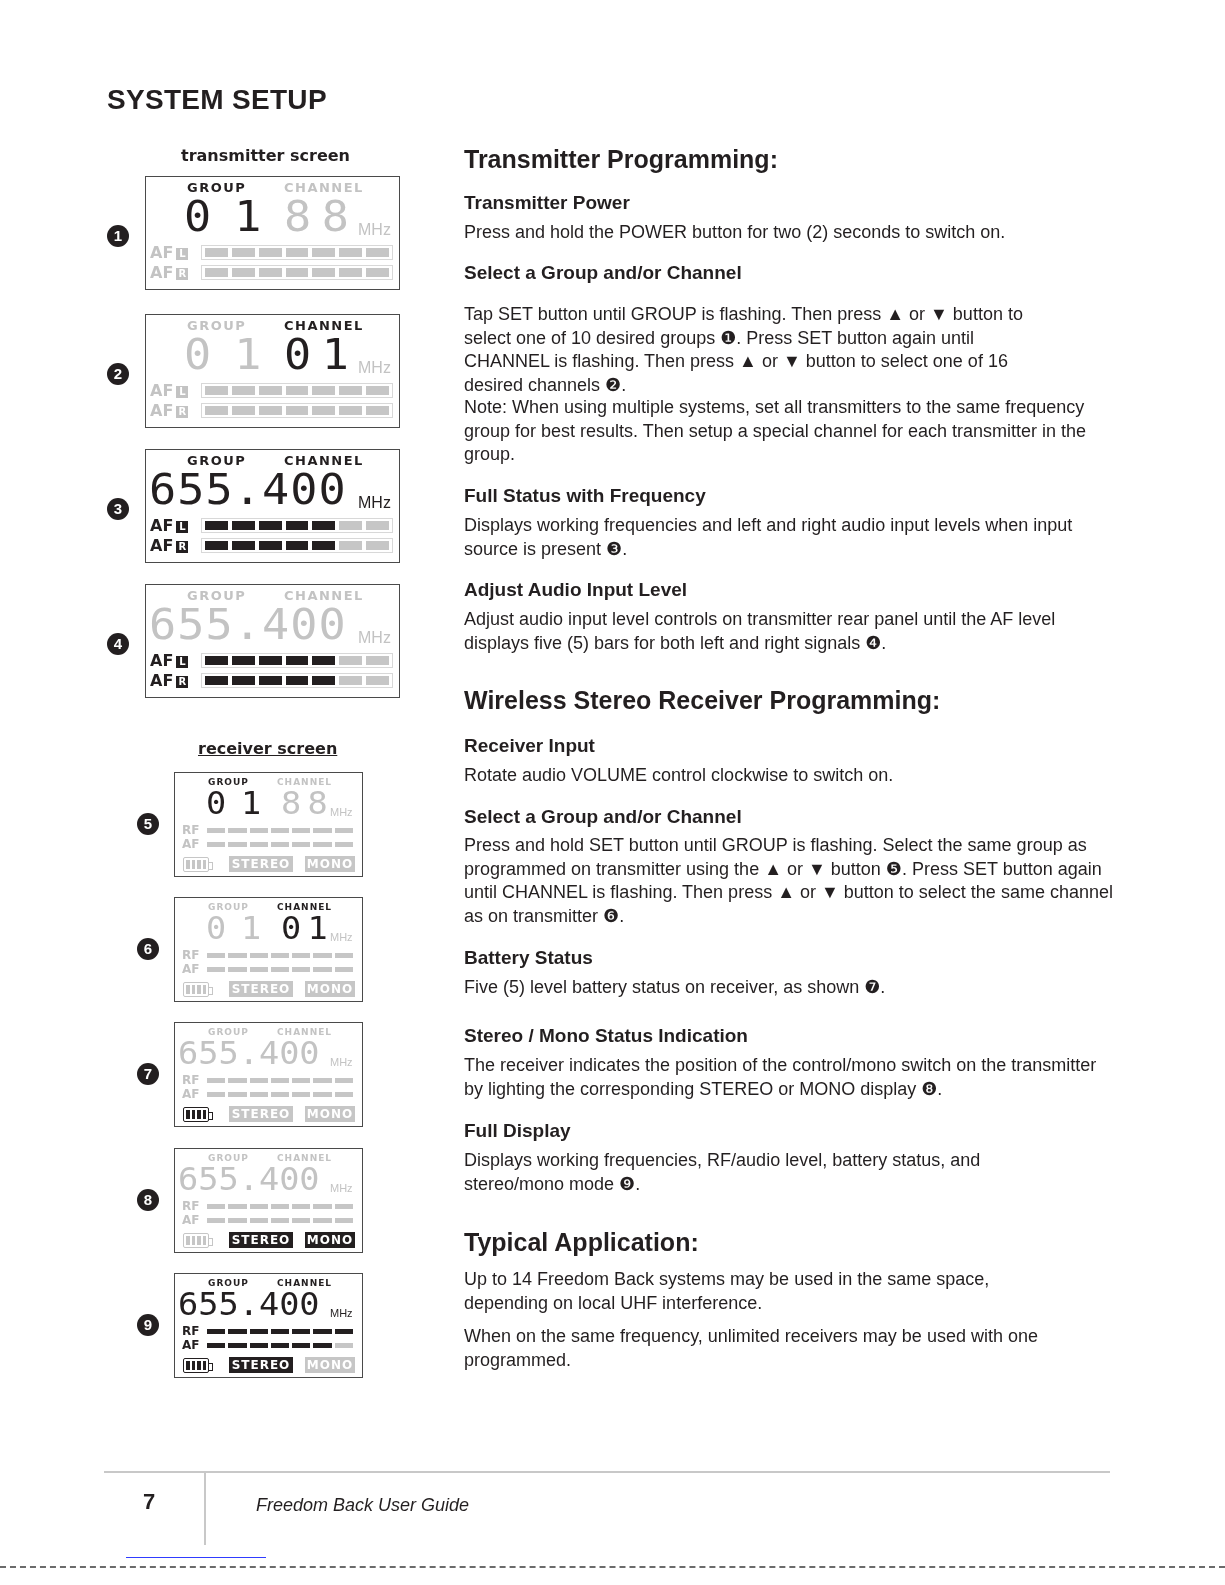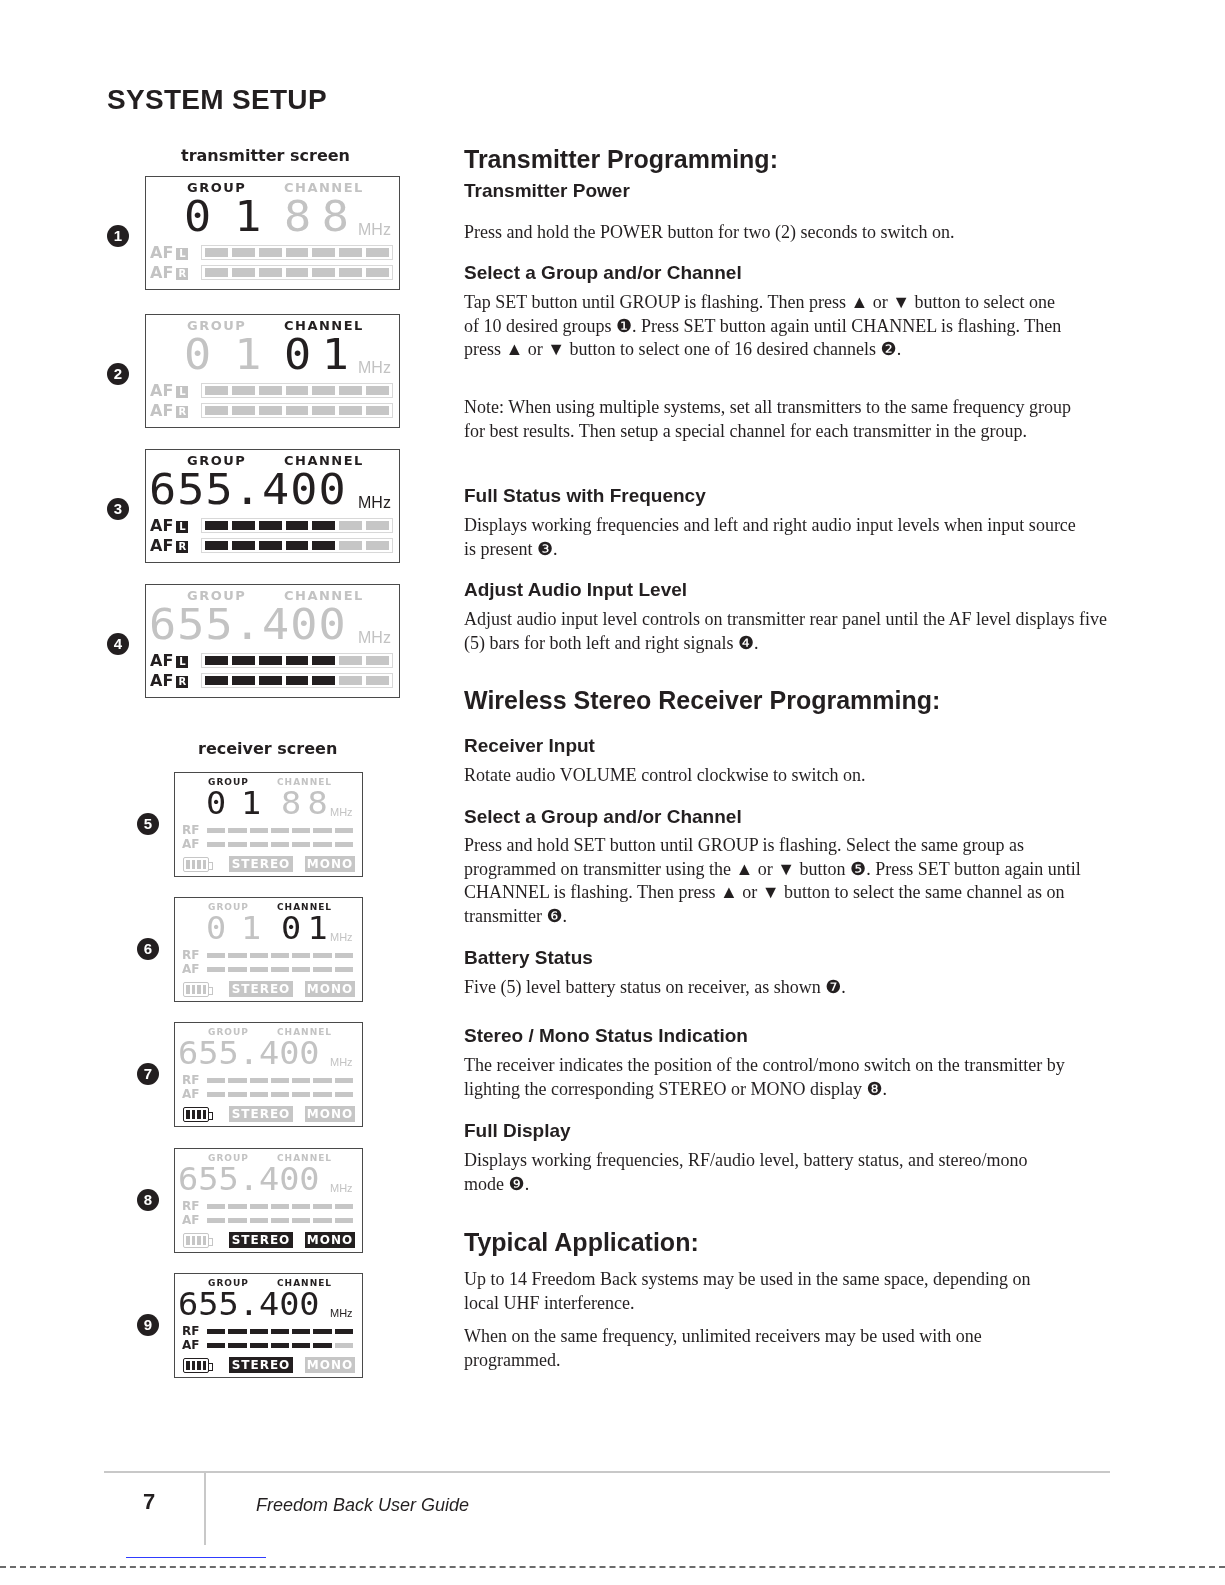--- a/index.html
+++ b/index.html
@@ -22,35 +22,35 @@
   .battery { position:absolute; display:flex; gap:2px; box-sizing:border-box; border:1.5px solid #c6c6c6; border-radius:2px; padding:2px; }
   .battery.lit { border-color:#231f20; }
   .battery .b { width:4px; background:#c6c6c6; }
   .battery.lit .b { background:#231f20; }
   .battery .nub { position:absolute; right:-5px; top:4px; width:3px; height:6px; border:1.5px solid #c6c6c6; border-left:none; }
   .battery.lit .nub { border-color:#231f20; }
   .tag { position:absolute; font-family:"DejaVu Sans", sans-serif; font-weight:bold; font-size:12px; letter-spacing:1px; color:#fff; background:#c6c6c6; text-align:center; line-height:16px; height:16px; }
   .tag.lit { background:#231f20; }
   .h2 { position:absolute; left:464px; font-size:25px; font-weight:bold; margin:0; }
   .h3 { position:absolute; left:464px; font-size:19px; font-weight:bold; margin:0; }
-  .p { position:absolute; left:464px; font-size:18px; line-height:23.5px; margin:0; width:650px;font-family:Liberation Serif, serif; }
+  .p { position:absolute; left:464px; font-size:18px; line-height:23.5px; margin:0; width:650px; }
   .footer-rule { position:absolute; left:104px; top:1471px; width:1006px; height:2px; background:#c8c8c8; }
   .footer-vrule { position:absolute; left:204px; top:1473px; width:2px; height:72px; background:#c8c8c8; }
   .page-num { position:absolute; left:143px; top:1489px; font-size:22px; font-weight:bold; }
   .footer-title { position:absolute; left:256px; top:1495px; font-size:18px; font-style:italic; }
   .blue-line { position:absolute; left:126px; top:1557px; width:140px; height:1px; background:#2f3cff; }
   .dash-line { position:absolute; left:0; top:1566px; width:1225px; height:0; border-top:2px dashed #6b6b6b; }
 </style>
 </head>
 <body>
 
 <h1 class="page-title">SYSTEM SETUP</h1>
 
 <div class="caption" style="left:181px;top:146px;">transmitter screen</div>
-<div class="caption" style="left:198px;top:739px;">receiver screen</div>
+<div class="caption" style="left:198px;top:739px;text-decoration:underline;">receiver screen</div>
 
 <div id="tx-panels">
     <div class="badge" style="left: 107px; top: 225px;">1</div>
     <div class="lcd" style="left: 145px; top: 176px; width: 255px; height: 114px;">
       <div class="lbl on" style="left: 41px; top: 3px; font-size: 13px;">GROUP</div>
       <div class="lbl off" style="left: 138px; top: 3px; font-size: 13px;">CHANNEL</div>
       <div class="seg on" style="left: 38px; top: 18px; font-size: 43px; letter-spacing: 22px;">01</div>
       <div class="seg off" style="left: 138px; top: 18px; font-size: 43px; letter-spacing: 10px;">88</div>
       <div class="mhz off" style="left: 212px; top: 44px; font-size: 16px;">MHz</div>
       <div class="af-lbl off" style="left: 4px; top: 66px; font-size: 16px;">AF<span class="lr" style="background: rgb(195, 195, 195);">L</span></div>
@@ -338,25 +338,25 @@
         <div class="b"></div>
         <div class="nub"></div>
       </div>
       <div class="tag lit" style="left: 54px; top: 83px; width: 64px;">STEREO</div>
       <div class="tag" style="left: 130px; top: 83px; width: 50px;">MONO</div>
     </div>
   </div>
 
 <h2 class="h2" style="top:145px;">Transmitter Programming:</h2>
 
-<h3 class="h3" style="top:180px;">Transmitter Power</h3>
+<h3 class="h3" style="top:192px;">Transmitter Power</h3>
 <p class="p" style="top:221px;">Press and hold the POWER button for two (2) seconds to switch on.</p>
 
 <h3 class="h3" style="top:262px;">Select a Group and/or Channel</h3>
-<p class="p" style="top:291px;width:600px;">Tap SET button until GROUP is flashing.  Then press ▲ or ▼ button to select one of 10 desired groups ❶.  Press SET button again until CHANNEL is flashing.  Then press ▲ or ▼ button to select one of 16 desired channels ❷.</p>
+<p class="p" style="top:303px;width:600px;">Tap SET button until GROUP is flashing.  Then press ▲ or ▼ button to select one of 10 desired groups ❶.  Press SET button again until CHANNEL is flashing.  Then press ▲ or ▼ button to select one of 16 desired channels ❷.</p>
 <p class="p" style="top:396px;width:630px;">Note: When using multiple systems, set all transmitters to the same frequency group for best results. Then setup a special channel for each transmitter in the group.</p>
 
 <h3 class="h3" style="top:485px;">Full Status with Frequency</h3>
 <p class="p" style="top:514px;width:625px;">Displays working frequencies and left and right audio input levels when input source is present ❸.</p>
 
 <h3 class="h3" style="top:579px;">Adjust Audio Input Level</h3>
 <p class="p" style="top:608px;width:660px;">Adjust audio input level controls on transmitter rear panel until the AF level displays five (5) bars for both left and right signals ❹.</p>
 
 <h2 class="h2" style="top:686px;">Wireless Stereo Receiver Programming:</h2>
 

